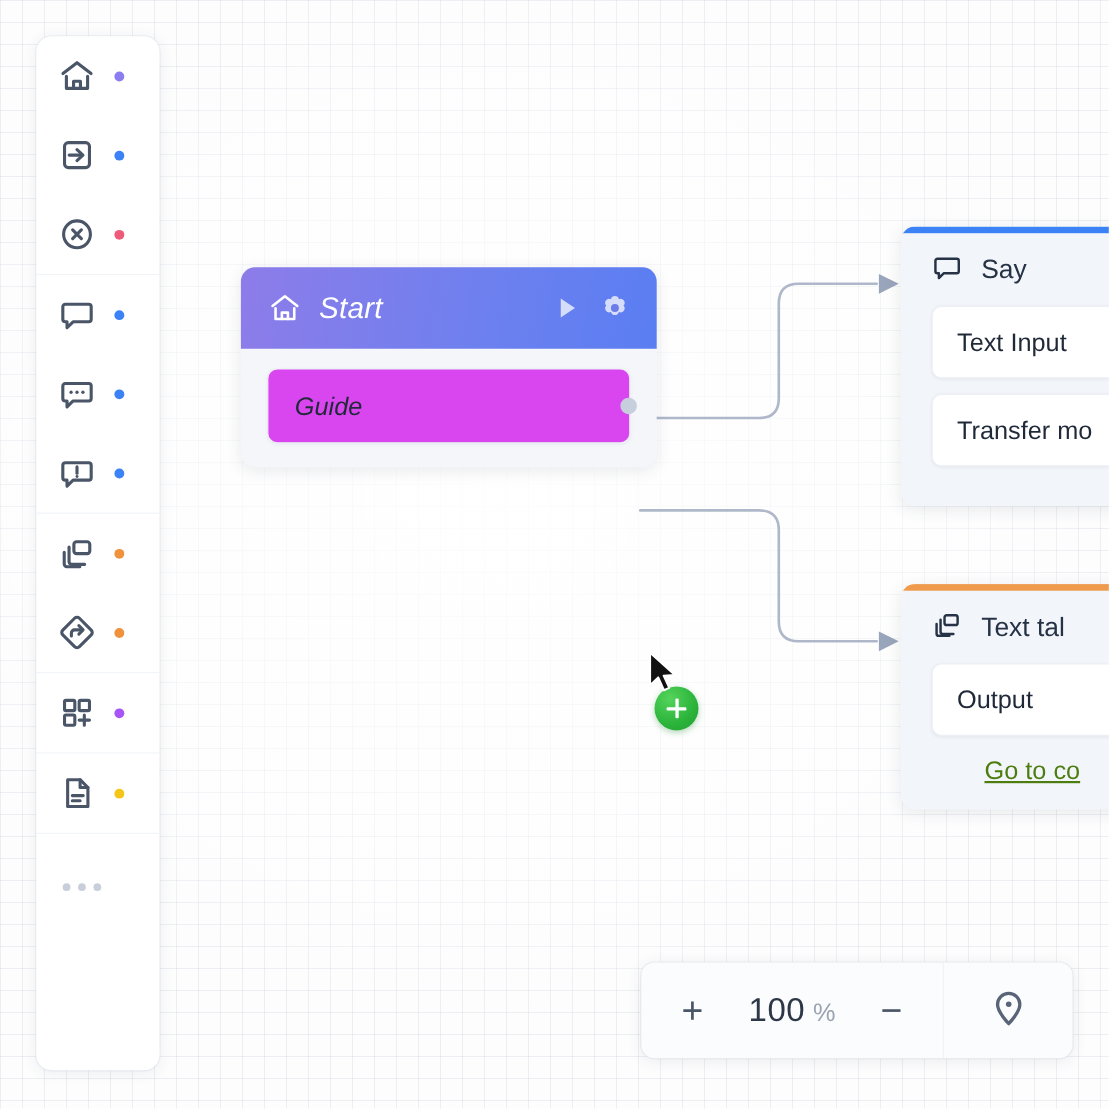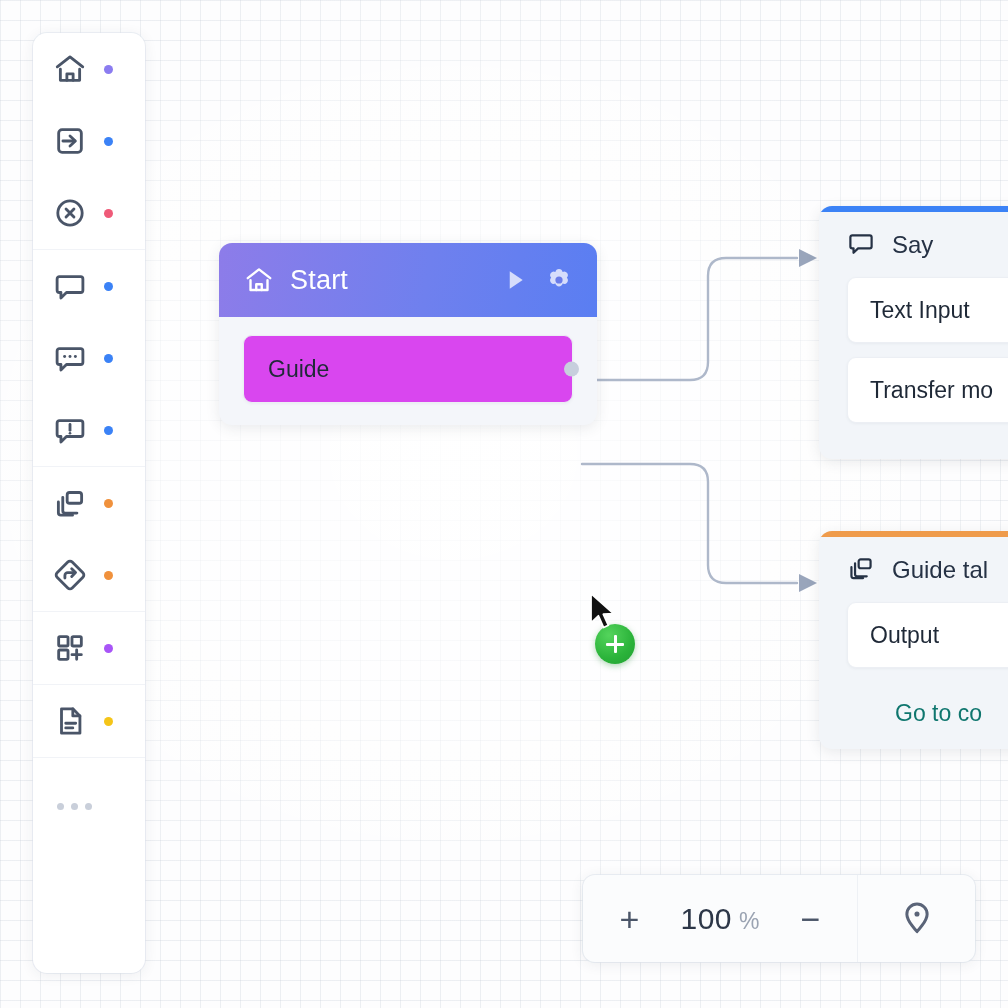--- a/index.html
+++ b/index.html
@@ -95,20 +95,21 @@
   
   #node-start {
     position: absolute;
     left: 219px;
     top: 243px;
     width: 378px;
     background: #f4f6fa;
     border-radius: 13px;
     box-shadow: 0 3px 14px rgba(45,55,72,0.10);
     z-index: 30;
+    font-style: italic;
   }
   #node-start .nhead {
     height: 74px;
     border-radius: 13px 13px 0 0;
     background: linear-gradient(100deg, #8d7ce9 0%, #6f80ee 55%, #5a7ef2 100%);
     display: flex;
     align-items: center;
     padding: 0 24px 0 25px;
     gap: 16px;
     color: #ffffff;
@@ -184,24 +185,25 @@
     padding: 0 22px;
     font-size: 23px;
     color: #1f2937;
     box-shadow: 0 1px 3px rgba(45,55,72,0.05);
     margin-bottom: 14px;
     white-space: nowrap;
     cursor: pointer;
   }
   .rlink {
     display: inline-block;
-    margin-top: 18px;
+    margin-top: 4px;
     margin-left: 48px;
     font-size: 23px;
-    color: #0f766e;
+    color: #4d7c0f;
+    text-decoration: underline;
     white-space: nowrap;
     cursor: pointer;
   }
 
   #node-say { left: 819px; top: 206px; }
   #node-smalltalk { left: 819px; top: 531px; }
 
   
   #add-btn {
     position: absolute;
@@ -465,21 +467,21 @@
 <div class="rnode" id="node-smalltalk">
   <div class="accent" style="background:#ef9b4b"></div>
   <div class="rhead">
     <span>
       <svg width="28" height="28" viewBox="0 0 24 24" fill="none" stroke="currentColor" stroke-width="1.9" stroke-linecap="round" stroke-linejoin="round">
         <rect x="10" y="4.6" width="10.2" height="7.6" rx="1.7"></rect>
         <path d="M6.9 8 v9.4 a1.7 1.7 0 0 0 1.7 1.7 h8.3"></path>
         <path d="M3.8 11.3 v7.6 a1.7 1.7 0 0 0 1.7 1.7 h8.3"></path>
       </svg>
     </span>
-    <span class="rtitle">Guide tal</span>
+    <span class="rtitle">Text tal</span>
   </div>
   <div class="rbody">
     <div class="rfield">
       <span>Output</span>
     </div>
     <a class="rlink">Go to co</a>
   </div>
 </div>
 
 <div id="add-btn"></div>

